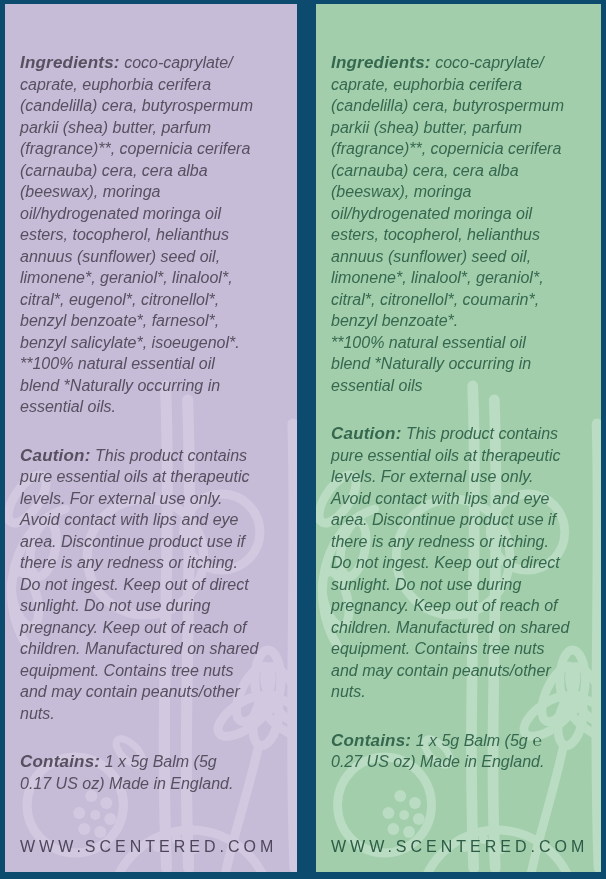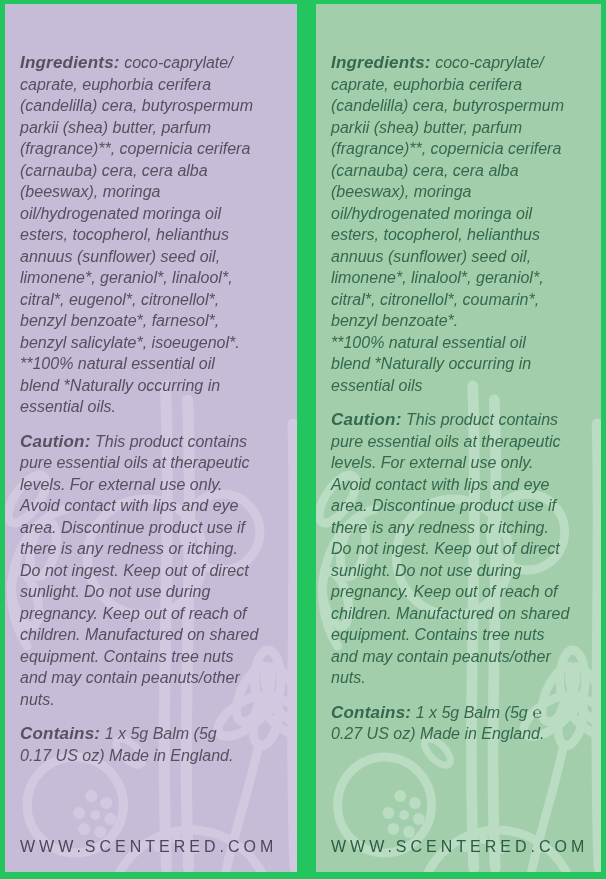--- a/index.html
+++ b/index.html
@@ -4,21 +4,21 @@
 <style>
   html, body {
     margin: 0;
     padding: 0;
     background: #ffffff;
   }
   .sheet {
     position: relative;
     width: 606px;
     height: 879px;
-    background: #22c55e;
+    background: #0c4a6e;
     overflow: hidden;
     font-family: "Liberation Sans", sans-serif;
   }
   .panel {
     position: absolute;
     top: 4px;
     height: 868px;
     overflow: hidden;
   }
   .panel.purple {
@@ -43,21 +43,21 @@
   .panel.green  .watermark { color: #b9dcc2; }
   .content {
     position: relative;
     z-index: 1;
     padding: 48px 10px 0 15px;
     font-style: italic;
     font-size: 16px;
     line-height: 21.5px;
   }
   .para { margin: 0; }
-  .para.gap { margin-top: 13px; }
+  .para.gap { margin-top: 27px; }
   .pre { white-space: pre-line; }
   .lead {
     font-weight: bold;
     font-size: 17px;
     letter-spacing: 0.2px;
   }
   .website {
     position: absolute;
     z-index: 1;
     left: 15px;

